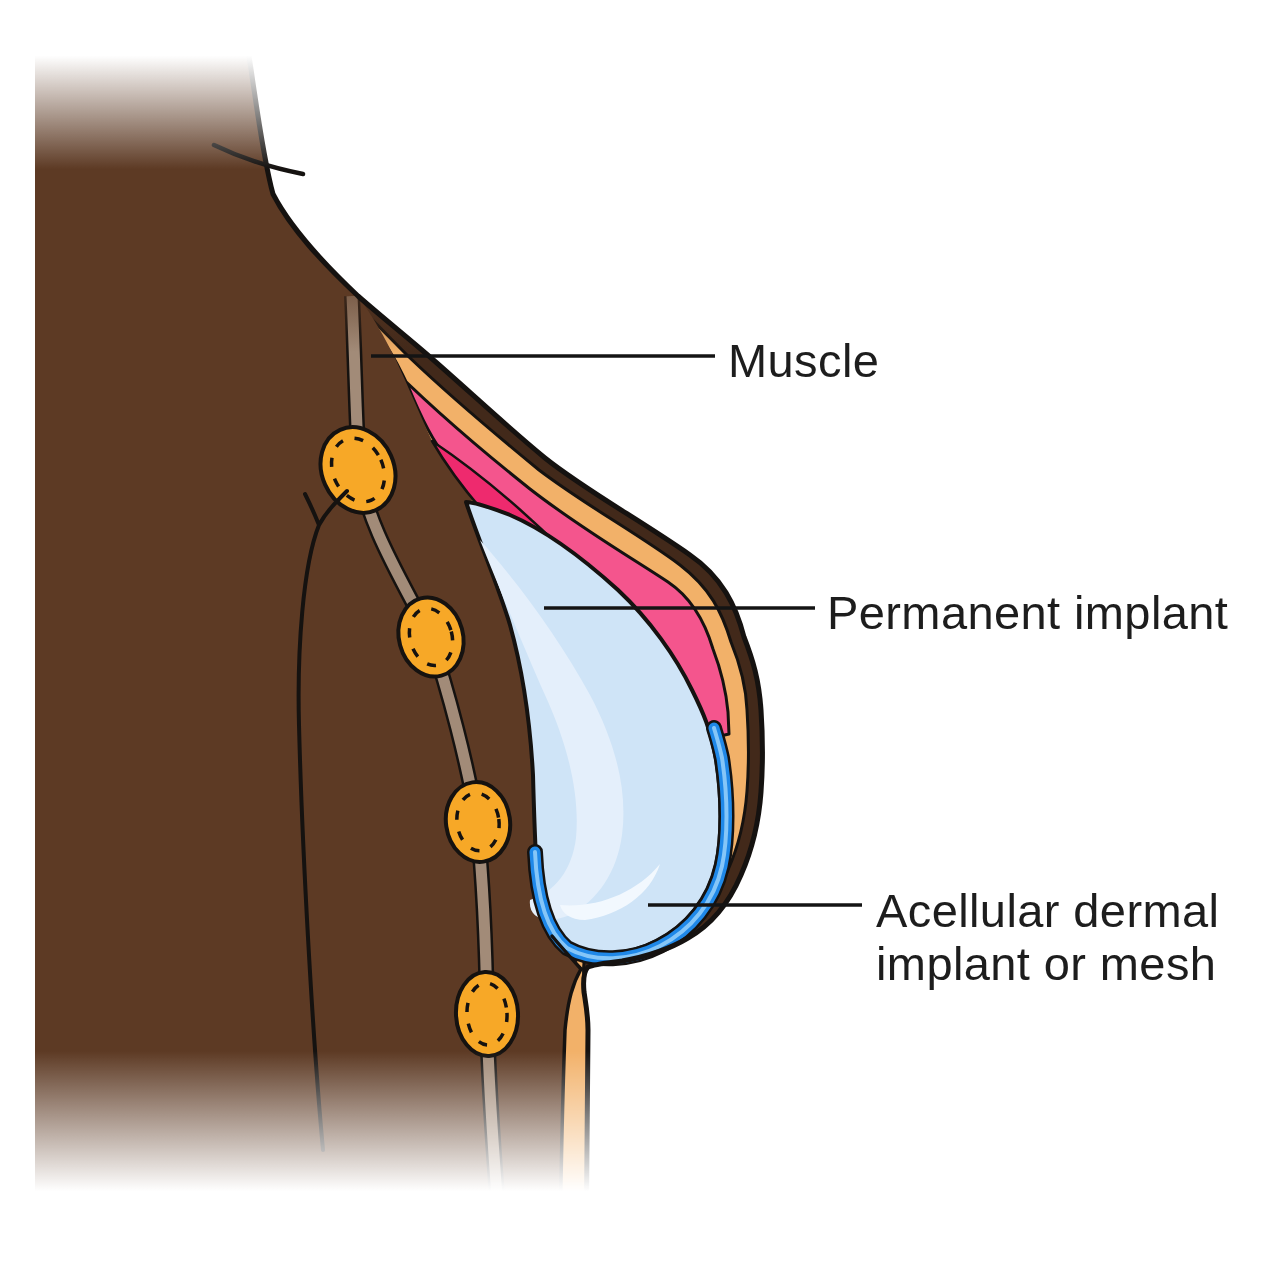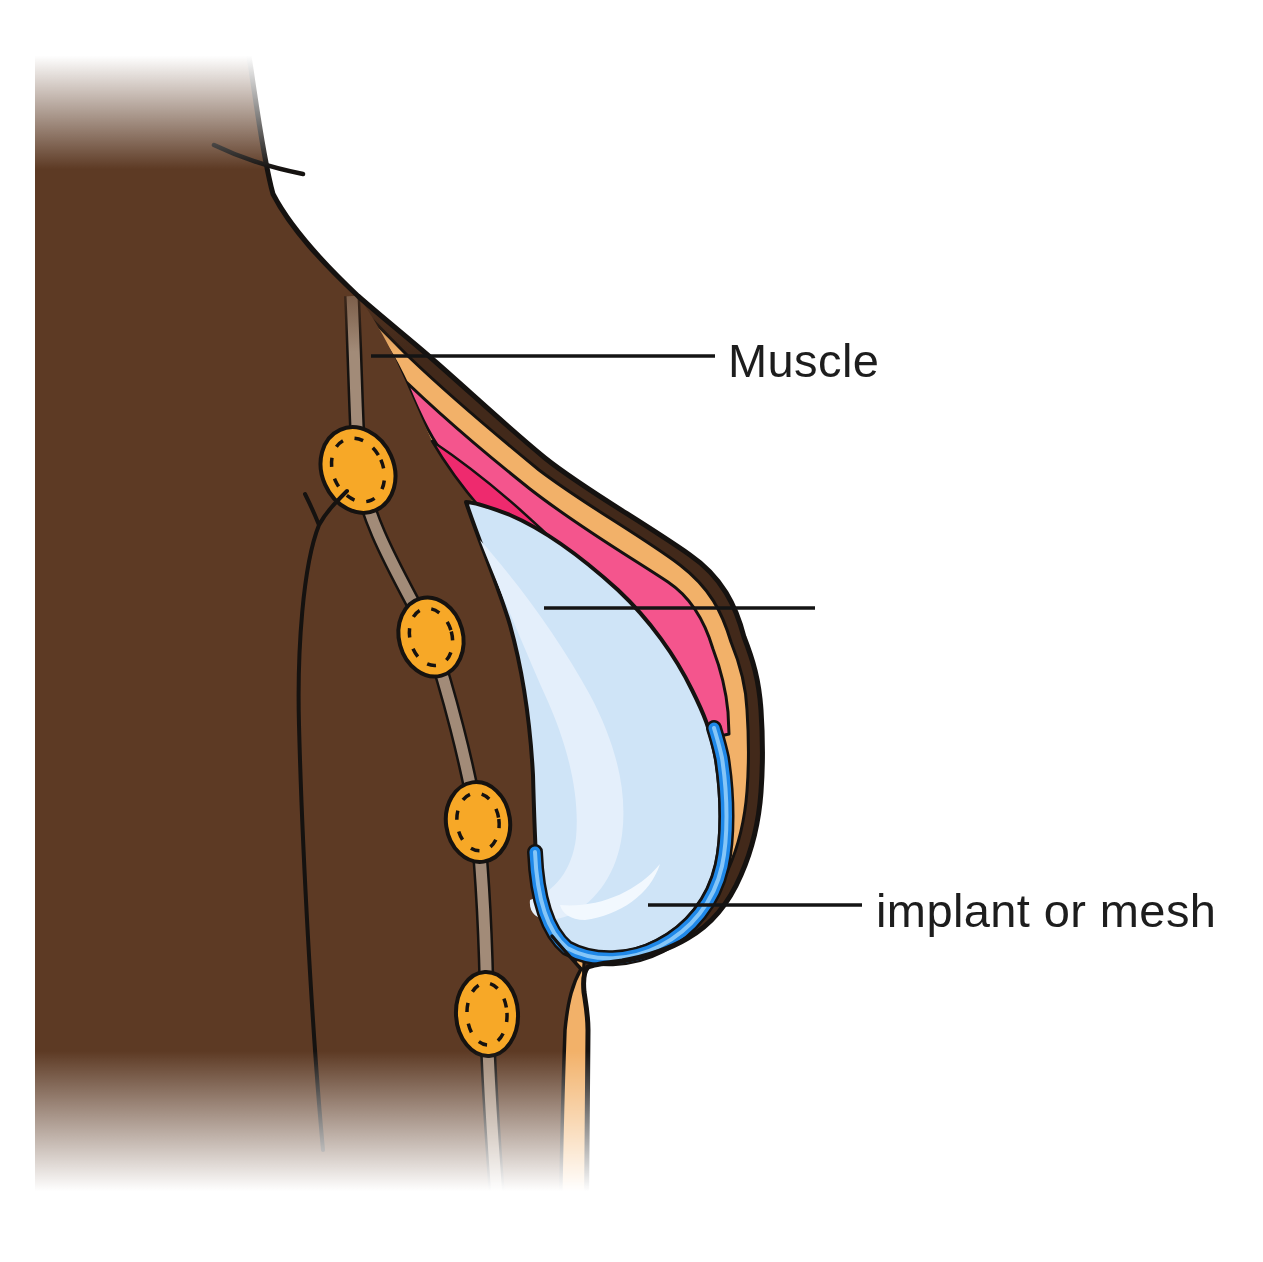--- a/index.html
+++ b/index.html
@@ -137,17 +137,19 @@
              C 303,565 297,650 299,725 C 302,845 312,1030 323,1150"></path>
   </g>
 
   <line x1="371" y1="356" x2="715" y2="356" stroke="#141414" stroke-width="3.5"></line>
   <line x1="544" y1="608" x2="815" y2="608" stroke="#141414" stroke-width="3.5"></line>
   <line x1="648" y1="905" x2="862" y2="905" stroke="#141414" stroke-width="3.5"></line>
 </svg>
 
 <div class="label" style="left:728px;top:334px;">Muscle</div>
 
+<div class="label" style="left:827px;top:586px;">Permanent implant</div>
 
 <div class="label" style="left:876px;top:884px;">
+  <div>Acellular dermal</div>
   <div>implant or mesh</div>
 </div>
 </div>
 
 </body></html>

